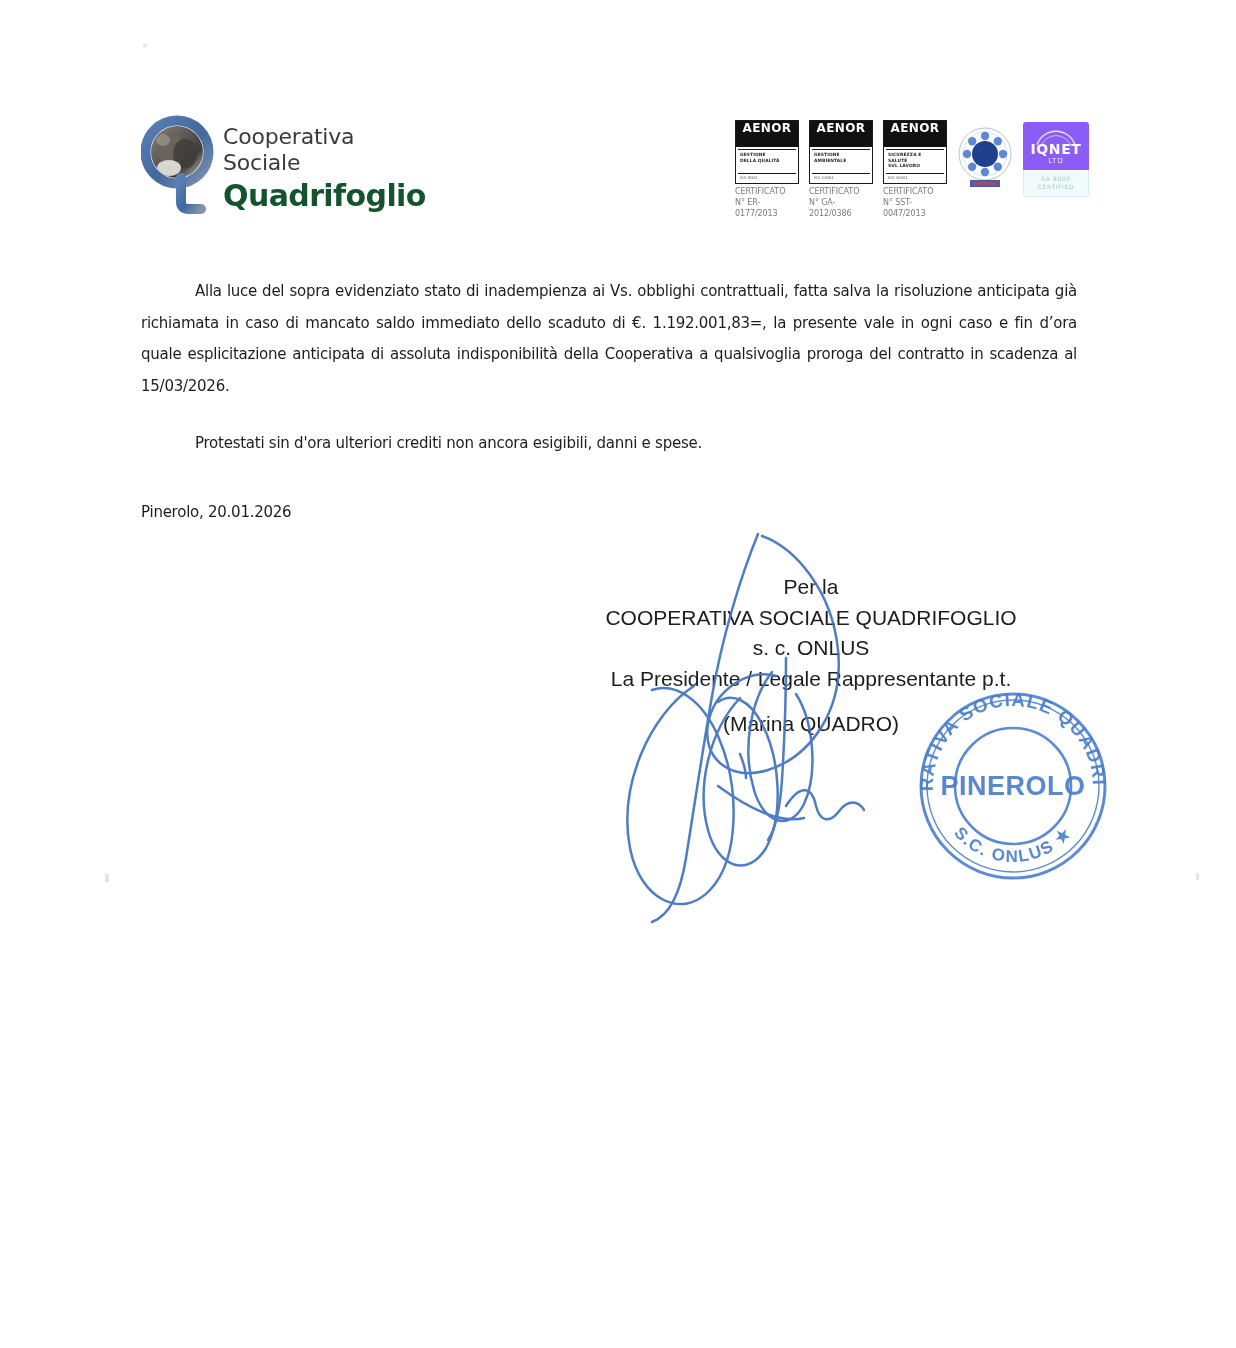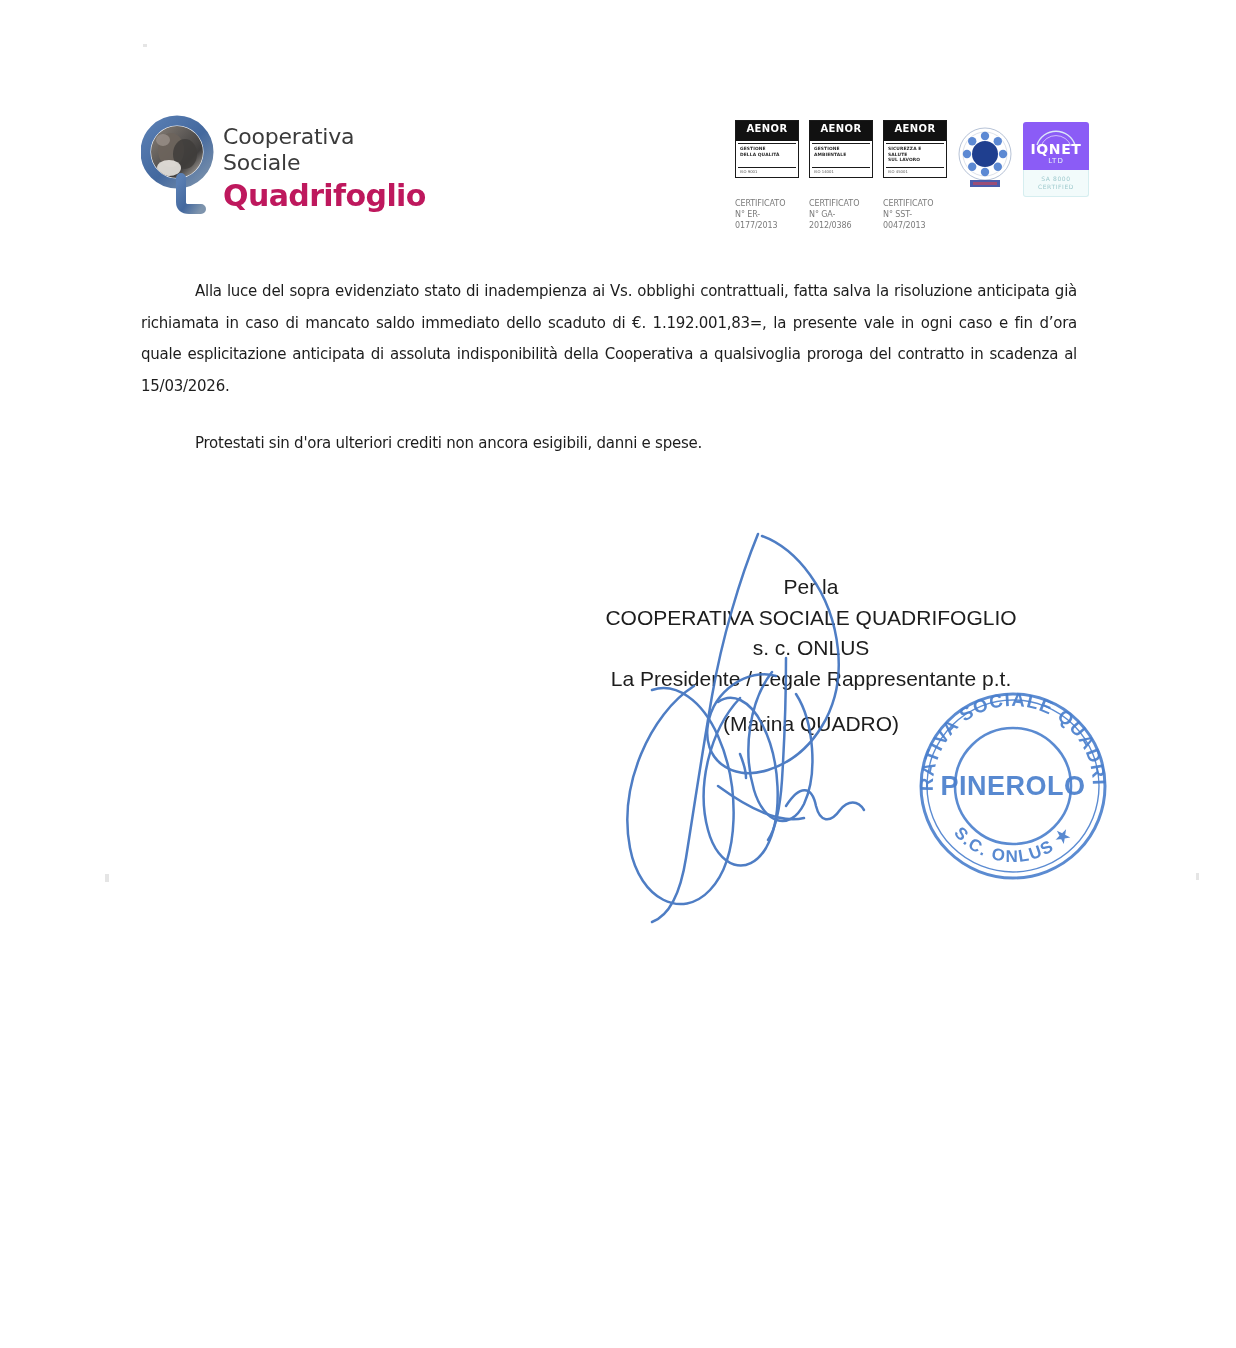--- a/index.html
+++ b/index.html
@@ -49,21 +49,21 @@
     font-family: "DejaVu Sans", sans-serif;
     font-size: 22px;
     color: #3b3b3b;
     letter-spacing: -0.2px;
     line-height: 26px;
   }
   .logo-line3 {
     font-family: "DejaVu Sans", sans-serif;
     font-size: 30px;
     font-weight: bold;
-    color: #be185d;
+    color: #14532d;
     letter-spacing: -0.6px;
     line-height: 36px;
     margin-top: 2px;
   }
 
   
   .certs {
     position: absolute;
     left: 735px;
     top: 120px;
@@ -77,25 +77,25 @@
   .aenor-box {
     border: 1px solid #1a1a1a;
     background: #fff;
     padding: 0;
   }
   .aenor-bar {
     background: #111111;
     color: #ffffff;
     font-family: "DejaVu Sans", sans-serif;
     font-weight: bold;
-    font-size: 10px;
+    font-size: 12px;
     letter-spacing: 0.4px;
     text-align: center;
     line-height: 15px;
-    height: 20px;
+    height: 26px;
     overflow: hidden;
   }
   .aenor-sub {
     border-top: 1px solid #1a1a1a;
     margin: 2px;
     padding: 2px 2px;
     min-height: 17px;
   }
   .aenor-sub-t {
     font-size: 4.4px;
@@ -110,21 +110,21 @@
     margin: 0 2px 2px 2px;
     padding: 1px 2px;
   }
   .aenor-sub2-t {
     font-size: 3.8px;
     line-height: 5px;
     color: #555;
     text-transform: uppercase;
   }
   .aenor-cert {
-    margin-top: 20px;
+    margin-top: 2px;
     font-size: 8px;
     line-height: 11px;
     color: #7b7b7b;
     letter-spacing: -0.1px;
   }
 
   .emblem {
     width: 56px;
     padding-top: 4px;
   }
@@ -395,20 +395,21 @@
 
   </div>
 </div>
 
 <div class="doc-body">
   <p class="para indent">Alla luce del sopra evidenziato stato di inadempienza ai Vs. obblighi contrattuali, fatta salva la risoluzione anticipata già richiamata in caso di mancato saldo immediato dello scaduto di €. 1.192.001,83=, la presente vale in ogni caso e fin d’ora quale esplicitazione anticipata di assoluta indisponibilità della Cooperativa a qualsivoglia proroga del contratto in scadenza al 15/03/2026.</p>
   <div class="gap-a"></div>
   <p class="para indent nojust">Protestati sin d'ora ulteriori crediti non ancora esigibili, danni e spese.</p>
   <div class="gap-b"></div>
   <div class="gap-c"></div>
+  <p class="para nojust">Pinerolo, 20.01.2026</p>
 </div>
 
 <div class="sig-block">
   <div>Per la</div>
   <div>COOPERATIVA SOCIALE QUADRIFOGLIO</div>
   <div>s. c. ONLUS</div>
   <div>La  Presidente / Legale Rappresentante p.t.</div>
   <div class="sig-name">(Marina QUADRO)</div>
 </div>
 

